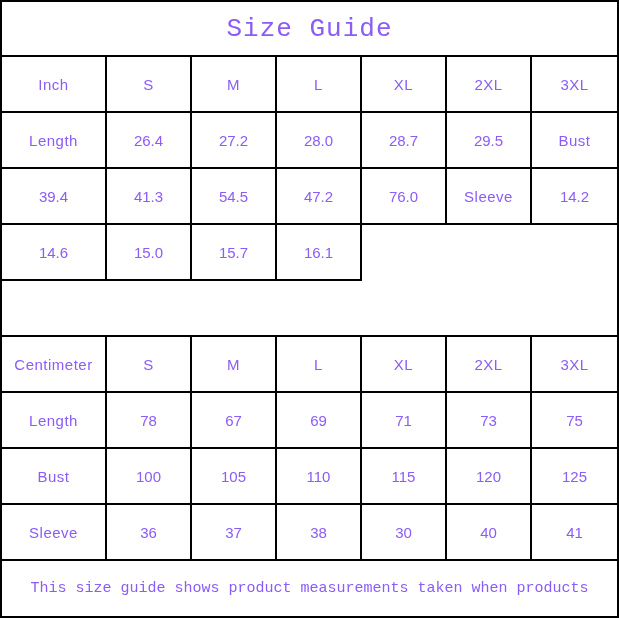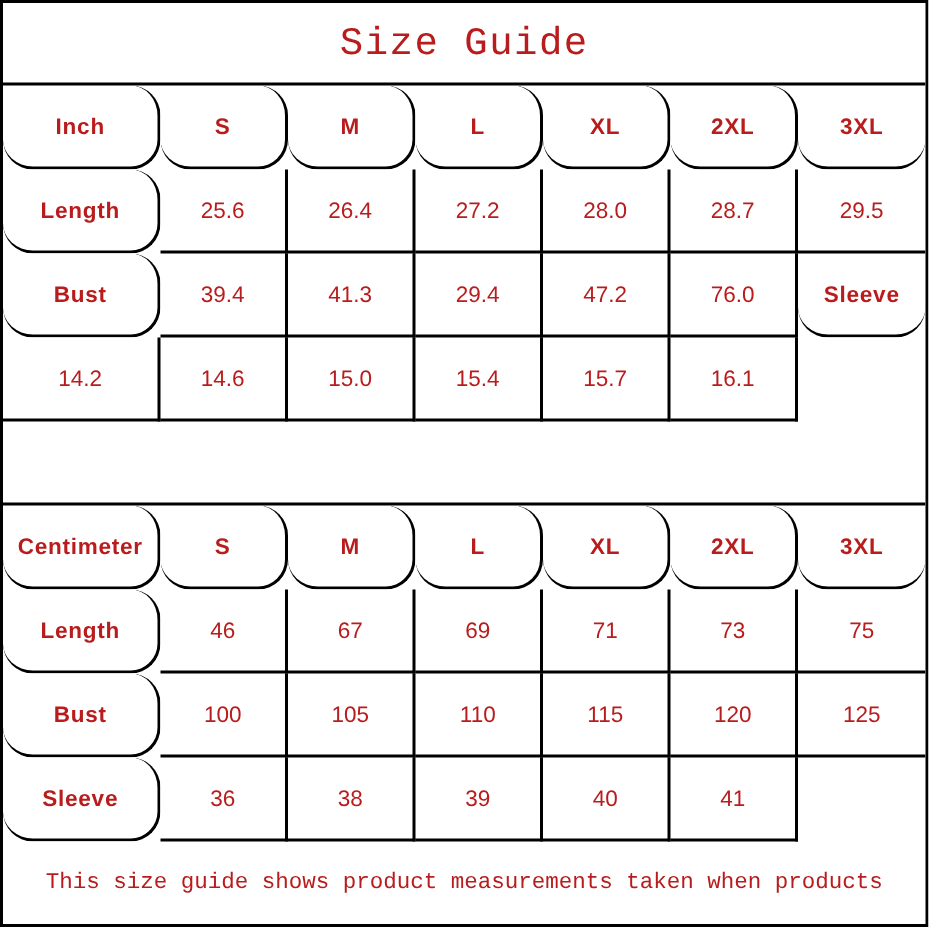--- a/index.html
+++ b/index.html
@@ -2,21 +2,21 @@
 <html><head>
 <meta charset="utf-8">
 <style>
   * { margin: 0; padding: 0; box-sizing: border-box; }
   html, body { background: #ffffff; }
   .guide {
     width: 619px;
     height: 618px;
     border: 2px solid #000000;
     background: #ffffff;
-    color: #b91c1c;
+    color: #8b5cf6;
     overflow: hidden;
   }
   .title {
     height: 55px;
     border-bottom: 2px solid #000000;
     display: flex;
     align-items: center;
     justify-content: center;
     font-family: "Liberation Mono", "DejaVu Sans Mono", monospace;
     font-size: 26px;
@@ -30,21 +30,21 @@
     height: 56px;
     display: flex;
     align-items: center;
     justify-content: center;
     border-right: 2px solid #000000;
     border-bottom: 2px solid #000000;
     font-family: "Liberation Sans", sans-serif;
     font-size: 15px;
   }
   .cell:nth-child(7n) { border-right: none; }
-  .cell.head { font-weight: bold; letter-spacing: 0.5px; border-radius: 20px; }
+  .cell.head { font-weight: normal; letter-spacing: 0.5px; }
   .spacer {
     height: 56px;
     border-bottom: 2px solid #000000;
   }
   .footer {
     height: 56px;
     display: flex;
     flex-direction: row;
     align-items: center;
     justify-content: center;
@@ -65,74 +65,73 @@
   <div class="size-table">
     <div class="cell head">Inch</div>
     <div class="cell head">S</div>
     <div class="cell head">M</div>
     <div class="cell head">L</div>
     <div class="cell head">XL</div>
     <div class="cell head">2XL</div>
     <div class="cell head">3XL</div>
 
     <div class="cell head">Length</div>
-    <div class="cell">25.6</div>
     <div class="cell">26.4</div>
     <div class="cell">27.2</div>
     <div class="cell">28.0</div>
     <div class="cell">28.7</div>
     <div class="cell">29.5</div>
 
     <div class="cell head">Bust</div>
     <div class="cell">39.4</div>
     <div class="cell">41.3</div>
-    <div class="cell">29.4</div>
+    <div class="cell">54.5</div>
     <div class="cell">47.2</div>
     <div class="cell">76.0</div>
 
     <div class="cell head">Sleeve</div>
     <div class="cell">14.2</div>
     <div class="cell">14.6</div>
     <div class="cell">15.0</div>
-    <div class="cell">15.4</div>
     <div class="cell">15.7</div>
     <div class="cell">16.1</div>
   </div>
 
   <div class="spacer"></div>
 
   <div class="size-table">
     <div class="cell head">Centimeter</div>
     <div class="cell head">S</div>
     <div class="cell head">M</div>
     <div class="cell head">L</div>
     <div class="cell head">XL</div>
     <div class="cell head">2XL</div>
     <div class="cell head">3XL</div>
 
     <div class="cell head">Length</div>
-    <div class="cell">46</div>
+    <div class="cell">78</div>
     <div class="cell">67</div>
     <div class="cell">69</div>
     <div class="cell">71</div>
     <div class="cell">73</div>
     <div class="cell">75</div>
 
     <div class="cell head">Bust</div>
     <div class="cell">100</div>
     <div class="cell">105</div>
     <div class="cell">110</div>
     <div class="cell">115</div>
     <div class="cell">120</div>
     <div class="cell">125</div>
 
     <div class="cell head">Sleeve</div>
     <div class="cell">36</div>
+    <div class="cell">37</div>
     <div class="cell">38</div>
-    <div class="cell">39</div>
+    <div class="cell">30</div>
     <div class="cell">40</div>
     <div class="cell">41</div>
   </div>
 
   <div class="footer">
     <div>This size guide shows product measurements taken when products</div>
   </div>
 
 </div>
 

